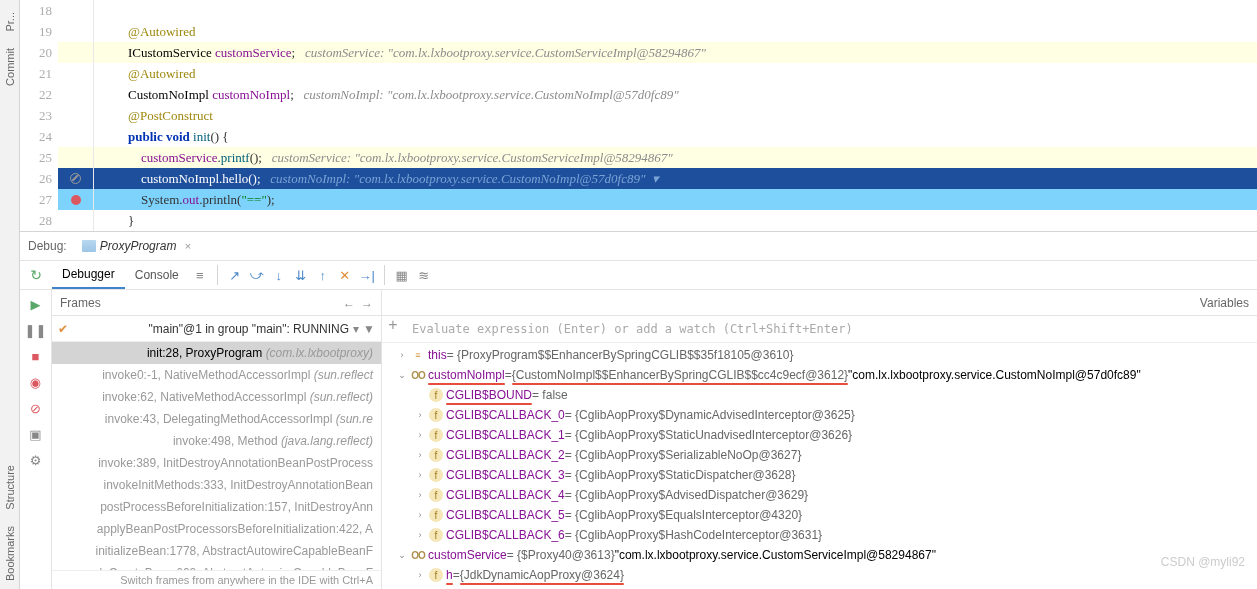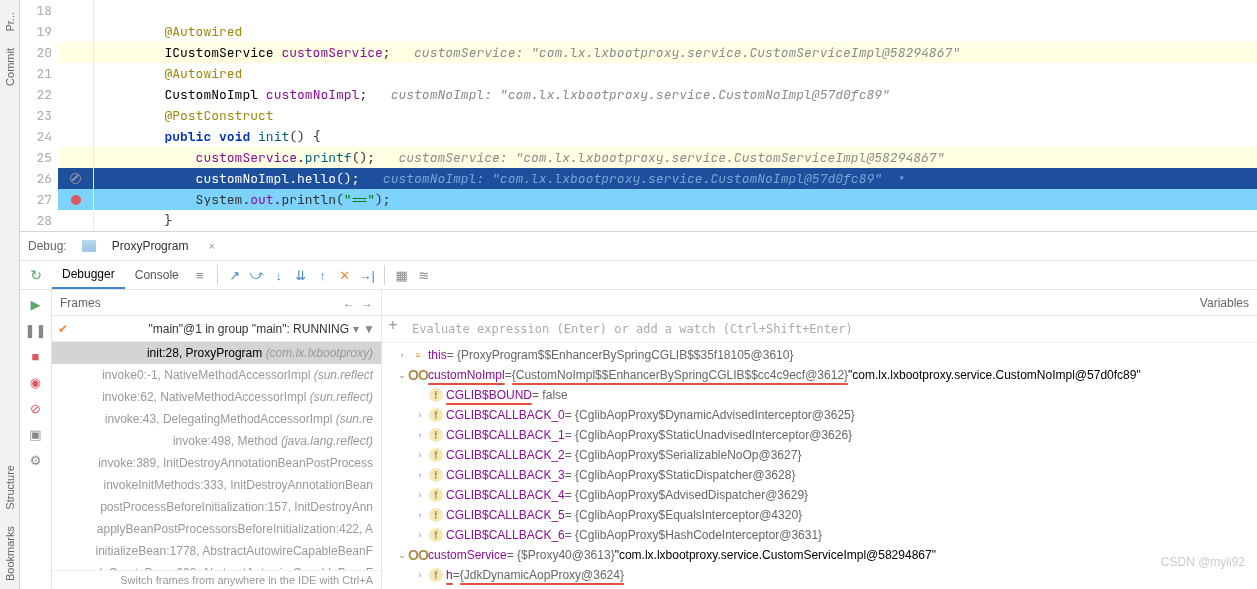--- a/index.html
+++ b/index.html
@@ -4,21 +4,21 @@
 <style>
 * { margin: 0; padding: 0; box-sizing: border-box; }
 body { font-family: "Segoe UI", Arial, sans-serif; font-size: 12px; background: #fff; color: #333; width: 1257px; height: 589px; overflow: hidden; position: relative; }
 .main-layout { display: flex; height: 100%; }
 .left-sidebar { width: 20px; background: #f2f2f2; border-right: 1px solid #d4d4d4; display: flex; flex-direction: column; align-items: center; padding-top: 4px; }
 .left-sidebar .tab-vert { writing-mode: vertical-rl; transform: rotate(180deg); font-size: 11px; color: #666; padding: 8px 2px; cursor: pointer; }
 .left-sidebar .tab-vert.bottom { margin-top: auto; }
 .content-area { flex: 1; display: flex; flex-direction: column; }
 
 .editor { flex: 0 0 auto; background: #fff; font-family: "JetBrains Mono", Consolas, monospace; font-size: 13px; }
-.editor-line { display: flex; height: 21px; line-height: 21px; }
+.editor-line { display: flex; height: 21px; line-height: 21px; font-family: Liberation Serif, serif; }
 .gutter-num { width: 38px; text-align: right; color: #adadad; padding-right: 6px; background: #fff; }
 .gutter-icons { width: 36px; display: flex; align-items: center; justify-content: center; gap: 2px; border-right: 1px solid #e8e8e8; }
 .breakpoint-icon { width: 10px; height: 10px; border-radius: 50%; background: #db5860; }
 .no-entry { width: 11px; height: 11px; border: 1.5px solid #999; border-radius: 50%; position: relative; }
 .no-entry::after { content: ''; position: absolute; width: 8px; height: 1.5px; background: #999; top: 3px; left: 0px; transform: rotate(-45deg); }
 .code { flex: 1; padding-left: 8px; white-space: pre; }
 .kw { color: #0033b3; font-weight: bold; }
 .anno { color: #9e880d; }
 .str { color: #067d17; }
 .field { color: #871094; }
@@ -27,21 +27,21 @@
 .comment-hint { color: #8c8c8c; font-style: italic; }
 .line-hl { background: #1e4f9c; color: #fff; }
 .line-hl .code, .line-hl .code * { color: #fff; }
 .line-hl .comment-hint { color: #7aa3d6; }
 .line-yellow { background: #ffffe4; }
 .line-red { background: #7dd3fc; }
 
 .debug-panel { flex: 1; display: flex; flex-direction: column; border-top: 1px solid #d4d4d4; min-height: 0; }
 .debug-header { height: 28px; display: flex; align-items: center; padding: 0 8px; }
 .debug-header .label { color: #666; margin-right: 8px; }
-.tab-chip { display: flex; align-items: center; gap: 16px; padding: 2px 6px; border: 1px solid transparent; }
+.tab-chip { display: flex; align-items: center; gap: 4px; padding: 2px 6px; border: 1px solid transparent; font-style: italic; }
 .tab-chip .tab-icon { width: 14px; height: 12px; background: linear-gradient(#b8d8f0,#9cc5e6); border-radius: 1px; position: relative; }
 .tab-chip .close { color: #999; margin-left: 4px; font-size: 11px; }
 
 .debug-toolbar { height: 30px; border-top: 1px solid #e4e4e4; border-bottom: 1px solid #e4e4e4; display: flex; align-items: center; }
 .debug-toolbar .side-col { width: 32px; display: flex; justify-content: center; }
 .rerun-icon { color: #59a869; font-size: 14px; }
 .debug-toolbar .tabs { display: flex; gap: 0; align-items: center; }
 .debug-toolbar .dtab { padding: 6px 10px; color: #555; cursor: pointer; }
 .debug-toolbar .dtab.active { border-bottom: 2px solid #4083c9; color: #000; }
 .debug-toolbar .sep { width: 1px; height: 20px; background: #d4d4d4; margin: 0 6px; }
@@ -71,21 +71,21 @@
 .frames-hint { padding: 3px 8px; color: #999; font-size: 11px; border-top: 1px solid #eee; white-space: nowrap; overflow: hidden; }
 
 .vars-panel { flex: 1; display: flex; flex-direction: column; min-height: 0; }
 .vars-panel .panel-head { position: relative; justify-content: flex-end; }
 .eval-bar { height: 26px; display: flex; align-items: center; padding: 0 8px; color: #aaa; font-family: Consolas, monospace; border-bottom: 1px solid #eee;}
 .add-left { width: 22px; color: #999; font-size: 16px; text-align: center; }
 .vars-tree { flex: 1; overflow-y: auto; padding: 2px 4px; font-family: "Segoe UI", Arial, sans-serif; }
 .vnode { display: flex; align-items: center; height: 20px; white-space: nowrap; }
 .vnode .arrow { width: 12px; text-align: center; color: #888; cursor: pointer; font-size: 9px; }
 .vnode .vicon { width: 14px; height: 14px; margin: 0 3px; display: flex; align-items: center; justify-content: center; font-size: 9px; border-radius: 2px; }
-.vicon.oo { color: #ad8f4e; font-weight: bold; font-size: 14px; letter-spacing: -1px; }
+.vicon.oo { color: #ad8f4e; font-weight: bold; font-size: 10px; letter-spacing: -1px; }
 .vicon.f { background: #f5e7b8; color: #9e7e1f; border-radius: 50%; font-size: 10px; }
 .vicon.eq { color: #d08f2f; font-weight: bold; }
 .vnode .vname { color: #871094; }
 .vnode .vval { color: #666; }
 .vnode .vstr { color: #000; font-weight: 500; }
 .indent { display: inline-block; }
 .red-underline { position: relative; }
 .red-underline::after { content: ''; position: absolute; left: 0; right: 0; bottom: -3px; height: 2px; background: #e74c3c; border-radius: 1px; }
 .watermark { position: absolute; right: 12px; bottom: 20px; color: #ccc; font-size: 12px; }
 </style>

